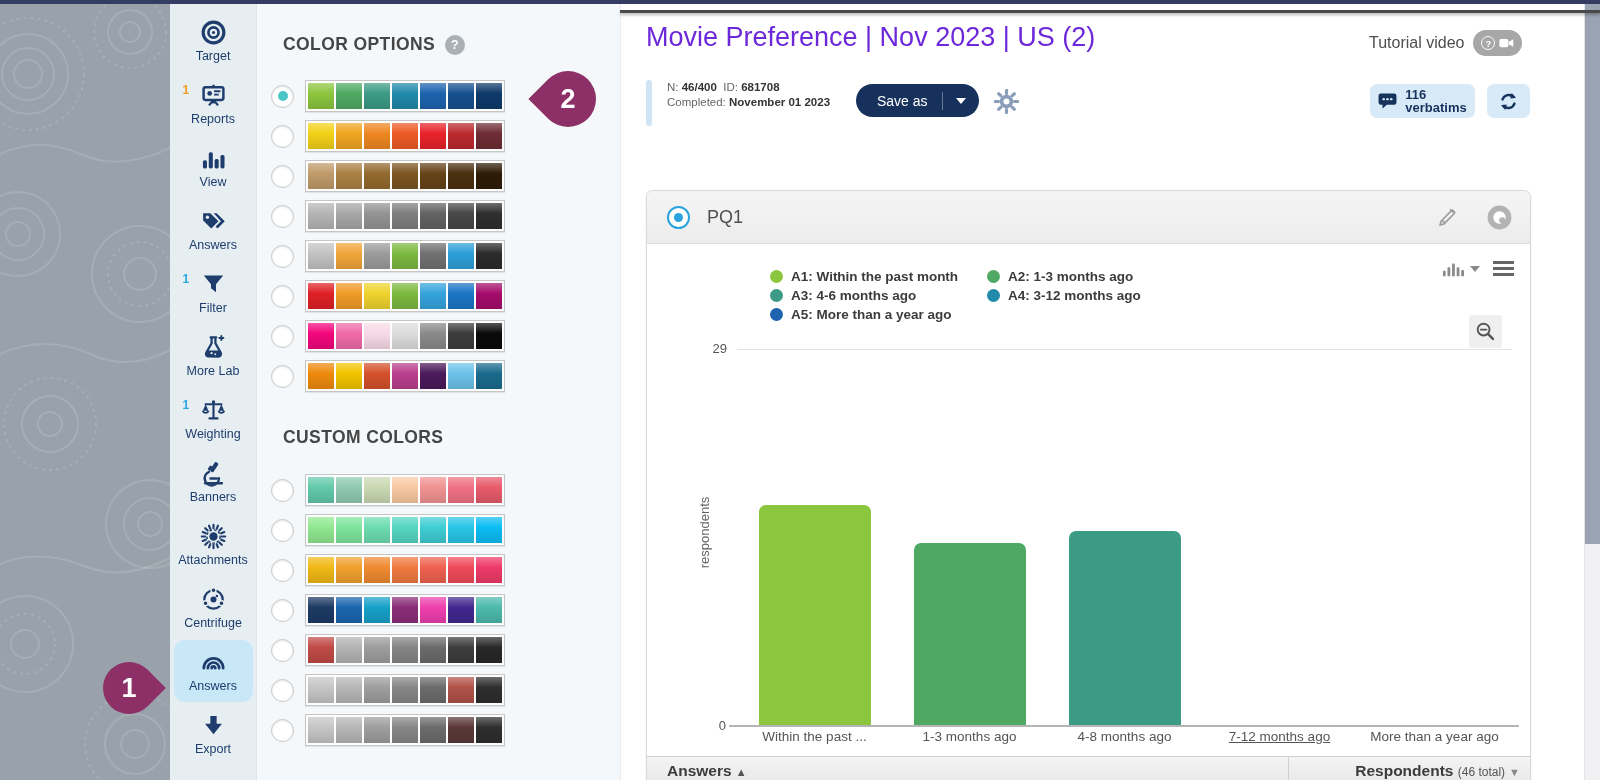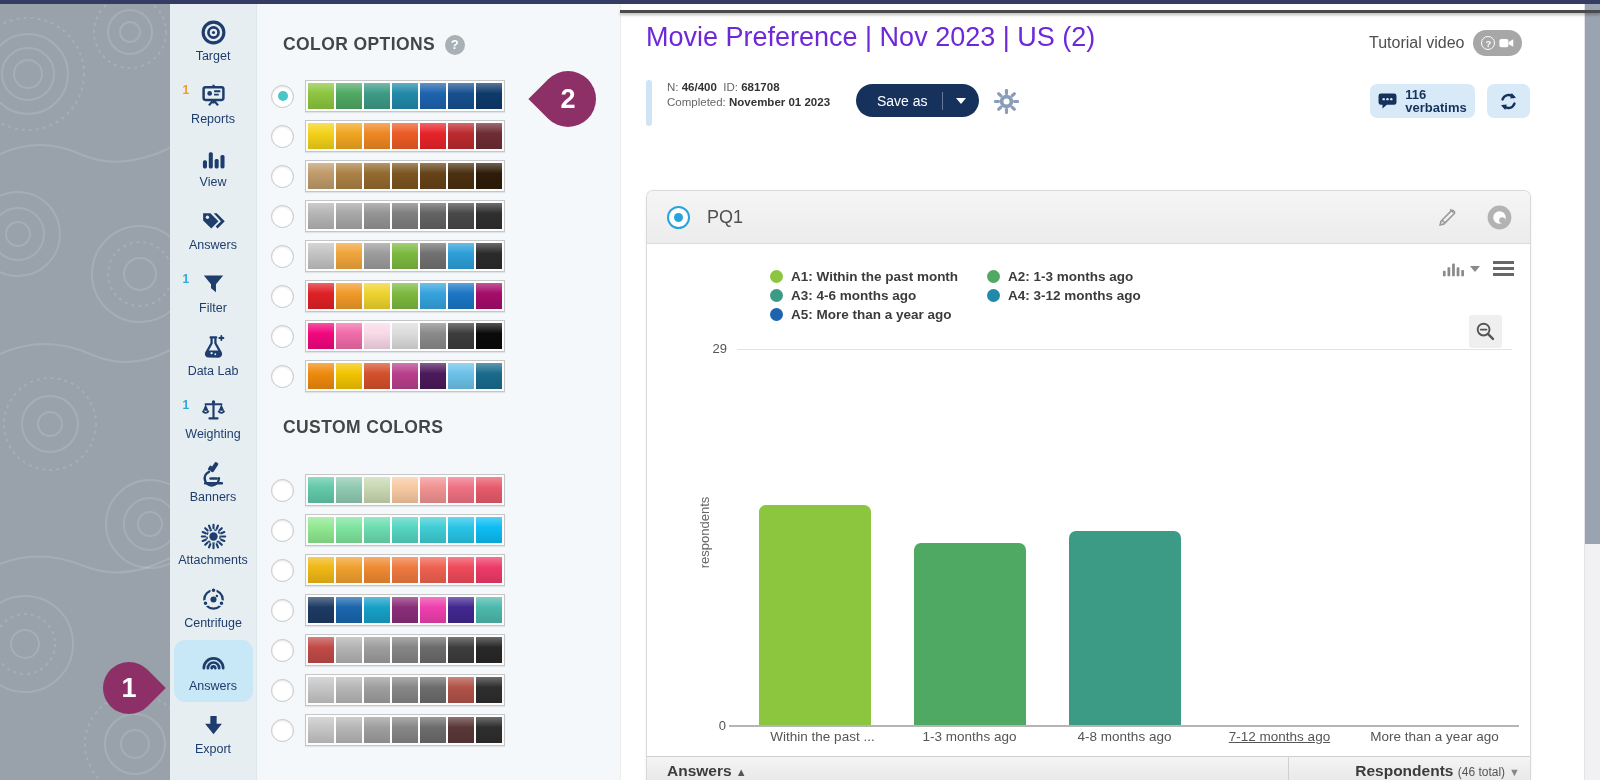--- a/index.html
+++ b/index.html
@@ -222,21 +222,21 @@
       <div class="snav-item">
         <span class="snav-icon">
           <svg viewBox="0 0 24 24">
             <path d="M9.4 3h5M10.3 3.3v4.9L5.5 16.8a2.3 2.3 0 0 0 2.1 3.2h8.8a2.3 2.3 0 0 0 2.1-3.2L13.7 8.2V3.3" fill="none" stroke="currentColor" stroke-width="2" stroke-linejoin="round" stroke-linecap="round"></path>
             <path d="M7.2 14.6h9.6l1.5 3.2a1.2 1.2 0 0 1-1.1 1.7H6.8a1.2 1.2 0 0 1-1.1-1.7z" fill="currentColor"></path>
             <circle cx="10.3" cy="17" r="1" fill="#e6eef1"></circle>
             <circle cx="13.6" cy="18" r=".8" fill="#e6eef1"></circle>
             <path d="M19 1.8v3.6M17.2 3.6h3.6" stroke="currentColor" stroke-width="1.7" stroke-linecap="round"></path>
           </svg>
         </span>
-        <span class="snav-label">Data Lab</span>
+        <span class="snav-label">More Lab</span>
       </div>
       <div class="snav-item">
         <span class="snav-badge" style="color: rgb(42, 167, 224);">1</span>
         <span class="snav-icon">
           <svg viewBox="0 0 24 24">
             <g stroke="currentColor" stroke-width="1.9" fill="none" stroke-linecap="round">
               <path d="M12 4.6v14.2M5 6.4h14M8.4 19h7.2"></path>
             </g>
             <circle cx="12" cy="4.4" r="1.5" fill="currentColor"></circle>
             <path d="M5 6.4L2.5 12.2h5z M19 6.4l-2.5 5.8h5z" fill="currentColor"></path>
@@ -401,21 +401,21 @@
             <span class="sw" style="background-color: rgb(238, 138, 13); background-image: linear-gradient(rgba(255, 255, 255, 0.3), rgba(255, 255, 255, 0) 40%, rgba(0, 0, 0, 0.12));"></span>
             <span class="sw" style="background-color: rgb(242, 196, 0); background-image: linear-gradient(rgba(255, 255, 255, 0.3), rgba(255, 255, 255, 0) 40%, rgba(0, 0, 0, 0.12));"></span>
             <span class="sw" style="background-color: rgb(212, 81, 43); background-image: linear-gradient(rgba(255, 255, 255, 0.3), rgba(255, 255, 255, 0) 40%, rgba(0, 0, 0, 0.12));"></span>
             <span class="sw" style="background-color: rgb(184, 63, 140); background-image: linear-gradient(rgba(255, 255, 255, 0.3), rgba(255, 255, 255, 0) 40%, rgba(0, 0, 0, 0.12));"></span>
             <span class="sw" style="background-color: rgb(76, 26, 92); background-image: linear-gradient(rgba(255, 255, 255, 0.3), rgba(255, 255, 255, 0) 40%, rgba(0, 0, 0, 0.12));"></span>
             <span class="sw" style="background-color: rgb(108, 194, 233); background-image: linear-gradient(rgba(255, 255, 255, 0.3), rgba(255, 255, 255, 0) 40%, rgba(0, 0, 0, 0.12));"></span>
             <span class="sw" style="background-color: rgb(26, 107, 141); background-image: linear-gradient(rgba(255, 255, 255, 0.3), rgba(255, 255, 255, 0) 40%, rgba(0, 0, 0, 0.12));"></span>
           </span>
         </div>
       </div>
-    <div class="ptitle" style="top:413px;">
+    <div class="ptitle" style="top:423px;">
       <span>CUSTOM COLORS</span>
     </div>
     <div id="customRows">
         <div class="prow" style="top: 469px;">
           <span class="pradio"></span>
           <span class="pframe">
             <span class="sw" style="background-color: rgb(98, 201, 169); background-image: linear-gradient(rgba(255, 255, 255, 0.3), rgba(255, 255, 255, 0) 40%, rgba(0, 0, 0, 0.12));"></span>
             <span class="sw" style="background-color: rgb(143, 202, 178); background-image: linear-gradient(rgba(255, 255, 255, 0.3), rgba(255, 255, 255, 0) 40%, rgba(0, 0, 0, 0.12));"></span>
             <span class="sw" style="background-color: rgb(201, 216, 178); background-image: linear-gradient(rgba(255, 255, 255, 0.3), rgba(255, 255, 255, 0) 40%, rgba(0, 0, 0, 0.12));"></span>
             <span class="sw" style="background-color: rgb(247, 201, 161); background-image: linear-gradient(rgba(255, 255, 255, 0.3), rgba(255, 255, 255, 0) 40%, rgba(0, 0, 0, 0.12));"></span>
@@ -637,21 +637,21 @@
         </svg>
       </div>
 
       <div class="plot" id="plot">
         <div class="gridline"></div>
         <div class="ytick-max">29</div>
         <div class="ytick-min">0</div>
         <div class="xaxis"></div>
         <div class="ylabel">respondents</div>
       <div class="bar" style="left: 21.5px; height: 220px; background: rgb(140, 198, 63);"></div>
-          <div class="xlab" style="left: 8px;">Within the past ...</div>
+          <div class="xlab" style="left: 0px;">Within the past ...</div>
           <div class="bar" style="left: 176.5px; height: 182px; background: rgb(79, 169, 99);"></div>
           <div class="xlab" style="left: 155px;">1-3 months ago</div>
           <div class="bar" style="left: 331.5px; height: 194px; background: rgb(60, 155, 133);"></div>
           <div class="xlab" style="left: 310px;">4-8 months ago</div>
           <div class="xlab" style="left: 465px; text-decoration: underline;">7-12 months ago</div>
           <div class="xlab" style="left: 620px;">More than a year ago</div>
         </div>
 
       <div class="cardfoot">
         <div class="answers">

